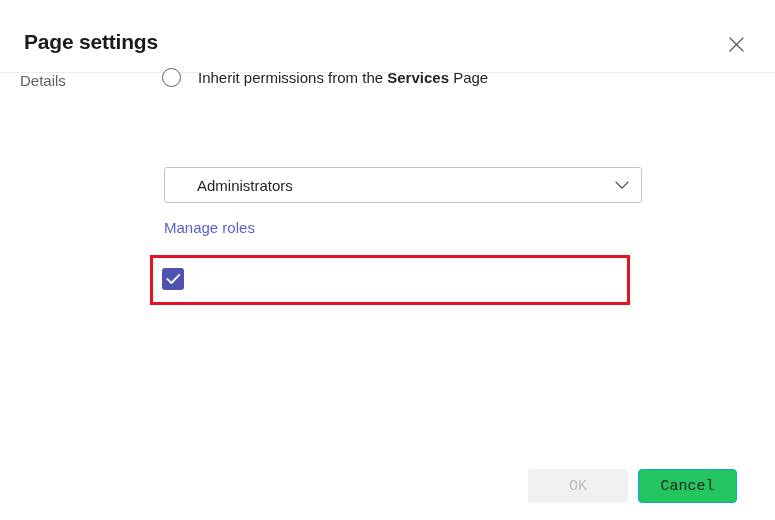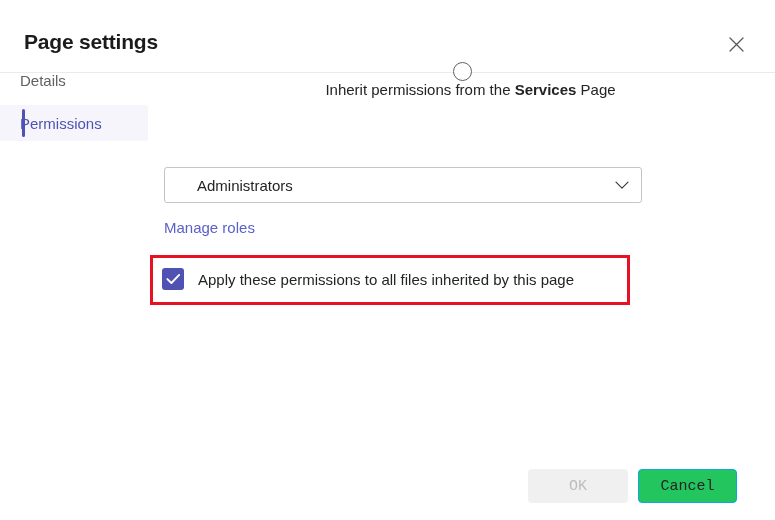--- a/index.html
+++ b/index.html
@@ -95,21 +95,20 @@
     top: 62px;
     width: 600px;
   }
 
   .radio-row {
     display: flex;
     align-items: center;
     height: 30px;
     margin-bottom: 12px;
     cursor: pointer;
-    flex-direction: column;
   }
   .radio-outer {
     width: 19px;
     height: 19px;
     border-radius: 50%;
     box-sizing: border-box;
     border: 1.4px solid #616161;
     background: #ffffff;
     flex: 0 0 auto;
     position: relative;
@@ -262,24 +261,20 @@
     <svg width="15" height="15" viewBox="0 0 15 15" aria-hidden="true">
       <path d="M1 1 L14 14 M14 1 L1 14" stroke="#5a5a5a" stroke-width="1.3" fill="none" stroke-linecap="round"></path>
     </svg>
   </button>
 </div>
 
 <div id="settings-sidebar">
   <div class="tab-item">
     <span>Details</span>
   </div>
-  <div class="tab-item active">
-    <span class="tab-indicator"></span>
-    <span>Permissions</span>
-  </div>
 </div>
 
 <div id="settings-content">
 
   <div class="radio-row">
     <span class="radio-outer"></span>
     <span class="radio-label"><span>Inherit permissions from the </span><b>Services</b><span> Page</span></span>
   </div>
 
 
@@ -295,21 +290,20 @@
   <a id="manage-roles-link" href="#">Manage roles</a>
 
   <div id="highlight-box"></div>
 
   <div id="apply-permissions-row">
     <span id="apply-permissions-checkbox">
       <svg width="15" height="12" viewBox="0 0 15 12" aria-hidden="true">
         <path d="M1.4 6.1 L5.4 10 L13.2 1.9" stroke="#ffffff" stroke-width="1.9" fill="none" stroke-linecap="round" stroke-linejoin="round"></path>
       </svg>
     </span>
-    <span id="apply-permissions-label">Apply these permissions to all files inherited by this page</span>
   </div>
 
 </div>
 
 <div id="dialog-footer">
   <button class="footer-btn" id="ok-button" disabled="">OK</button>
   <button class="footer-btn" id="cancel-button">Cancel</button>
 </div>
 
 </body></html>

